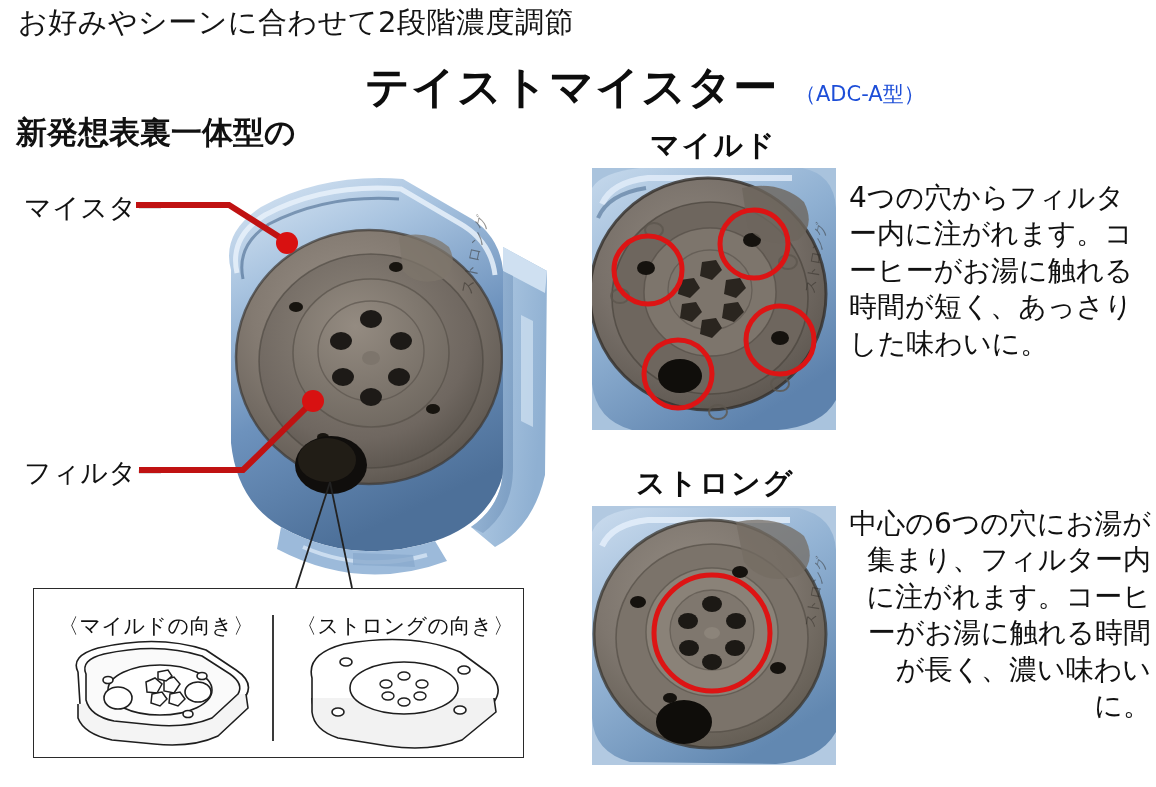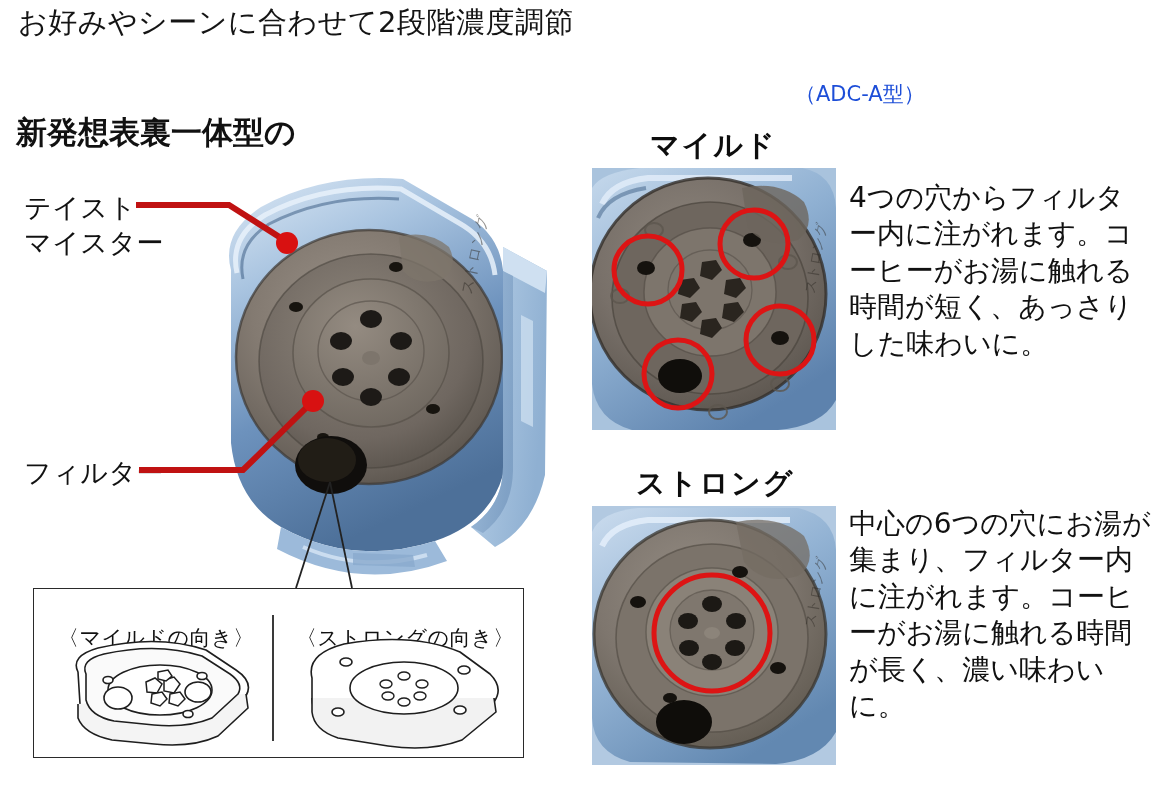--- a/index.html
+++ b/index.html
@@ -58,53 +58,54 @@
   #head-strong{left:636px;top:464px;}
 
   
   .body-copy{
     width:302px;
     font-size:28px;line-height:1.30;
     letter-spacing:0px;text-align:left;
     color:#111;font-weight:400;
   }
   #copy-mild{left:849px;top:180px;}
-  #copy-strong{left:849px;top:506px;}
+  #copy-strong{left:849px;top:506px;text-align:right;}
 
   
   #inset-box{
     left:33px;top:588px;width:489px;height:168px;
     border:1.6px solid #2a2a2a;background:#fff;
   }
   #inset-divider{
     left:272px;top:615px;width:0;height:126px;
     border-left:2px solid #3a3a3a;
   }
   .inset-caption{
     font-size:21px;font-weight:400;letter-spacing:.5px;
-    white-space:nowrap;color:#111;margin-top:12px;
+    white-space:nowrap;color:#111;
   }
   #cap-mild{left:58px;top:612px;}
   #cap-strong{left:296px;top:612px;text-align:center;}
 
   
   .photo{overflow:hidden;background:#fff;}
   #photo-main{left:203px;top:175px;width:355px;height:404px;}
   #photo-mild{left:592px;top:168px;width:244px;height:262px;}
   #photo-strong{left:592px;top:506px;width:244px;height:259px;}
 
   svg{display:block;}
 </style>
 </head>
 <body>
 
 <div class="stage">
 
   <div class="abs" id="kicker">お好みやシーンに合わせて2段階濃度調節</div>
   <div class="abs" id="subhead">新発想表裏一体型の</div>
+  <div class="abs" id="producttitle">テイストマイスター</div>
   <div class="abs" id="modelcode">（ADC-A型）</div>
 
   <div class="abs photo" id="photo-main">
     <svg width="355" height="404" viewBox="0 0 355 404">
       <defs>
         <linearGradient id="gBlueTop" x1="0" y1="0" x2="0.35" y2="1">
           <stop offset="0" stop-color="#dbe8f5"></stop>
           <stop offset="0.28" stop-color="#a9c4e0"></stop>
           <stop offset="0.62" stop-color="#6d92bd"></stop>
           <stop offset="1" stop-color="#4d7099"></stop>
@@ -182,21 +183,20 @@
                Q309 336 280 358 Z" fill="url(#gBlueSide)" opacity="0.85"></path>
       <path d="M318 140 L330 146 L330 252 L318 246 Z" fill="#d2e2f2" opacity="0.7"></path>
 
       <path d="M78 352 Q150 392 232 366 L244 386 Q158 418 74 374 Z" fill="#9cbada"></path>
       <path d="M100 372 Q160 398 224 380" fill="none" stroke="#d7e6f5" stroke-width="4" opacity="0.8"></path>
       <path d="M150 378 L210 380 L212 392 L150 390 Z" fill="#8aaacd" opacity="0.8"></path>
     </svg>
   </div>
 
   <div class="abs callout-label" id="label-taste">
-    <div>テイスト</div>
     <div>マイスター</div>
   </div>
   <div class="abs callout-label" id="label-filter">
     <div>フィルター</div>
   </div>
 
   <svg class="abs" style="left:0;top:0;" width="1156" height="787">
 
     <g>
       <path d="M139 205 L229 205 L281 238" fill="none" stroke="#c01212" stroke-width="6" stroke-linecap="square"></path>

